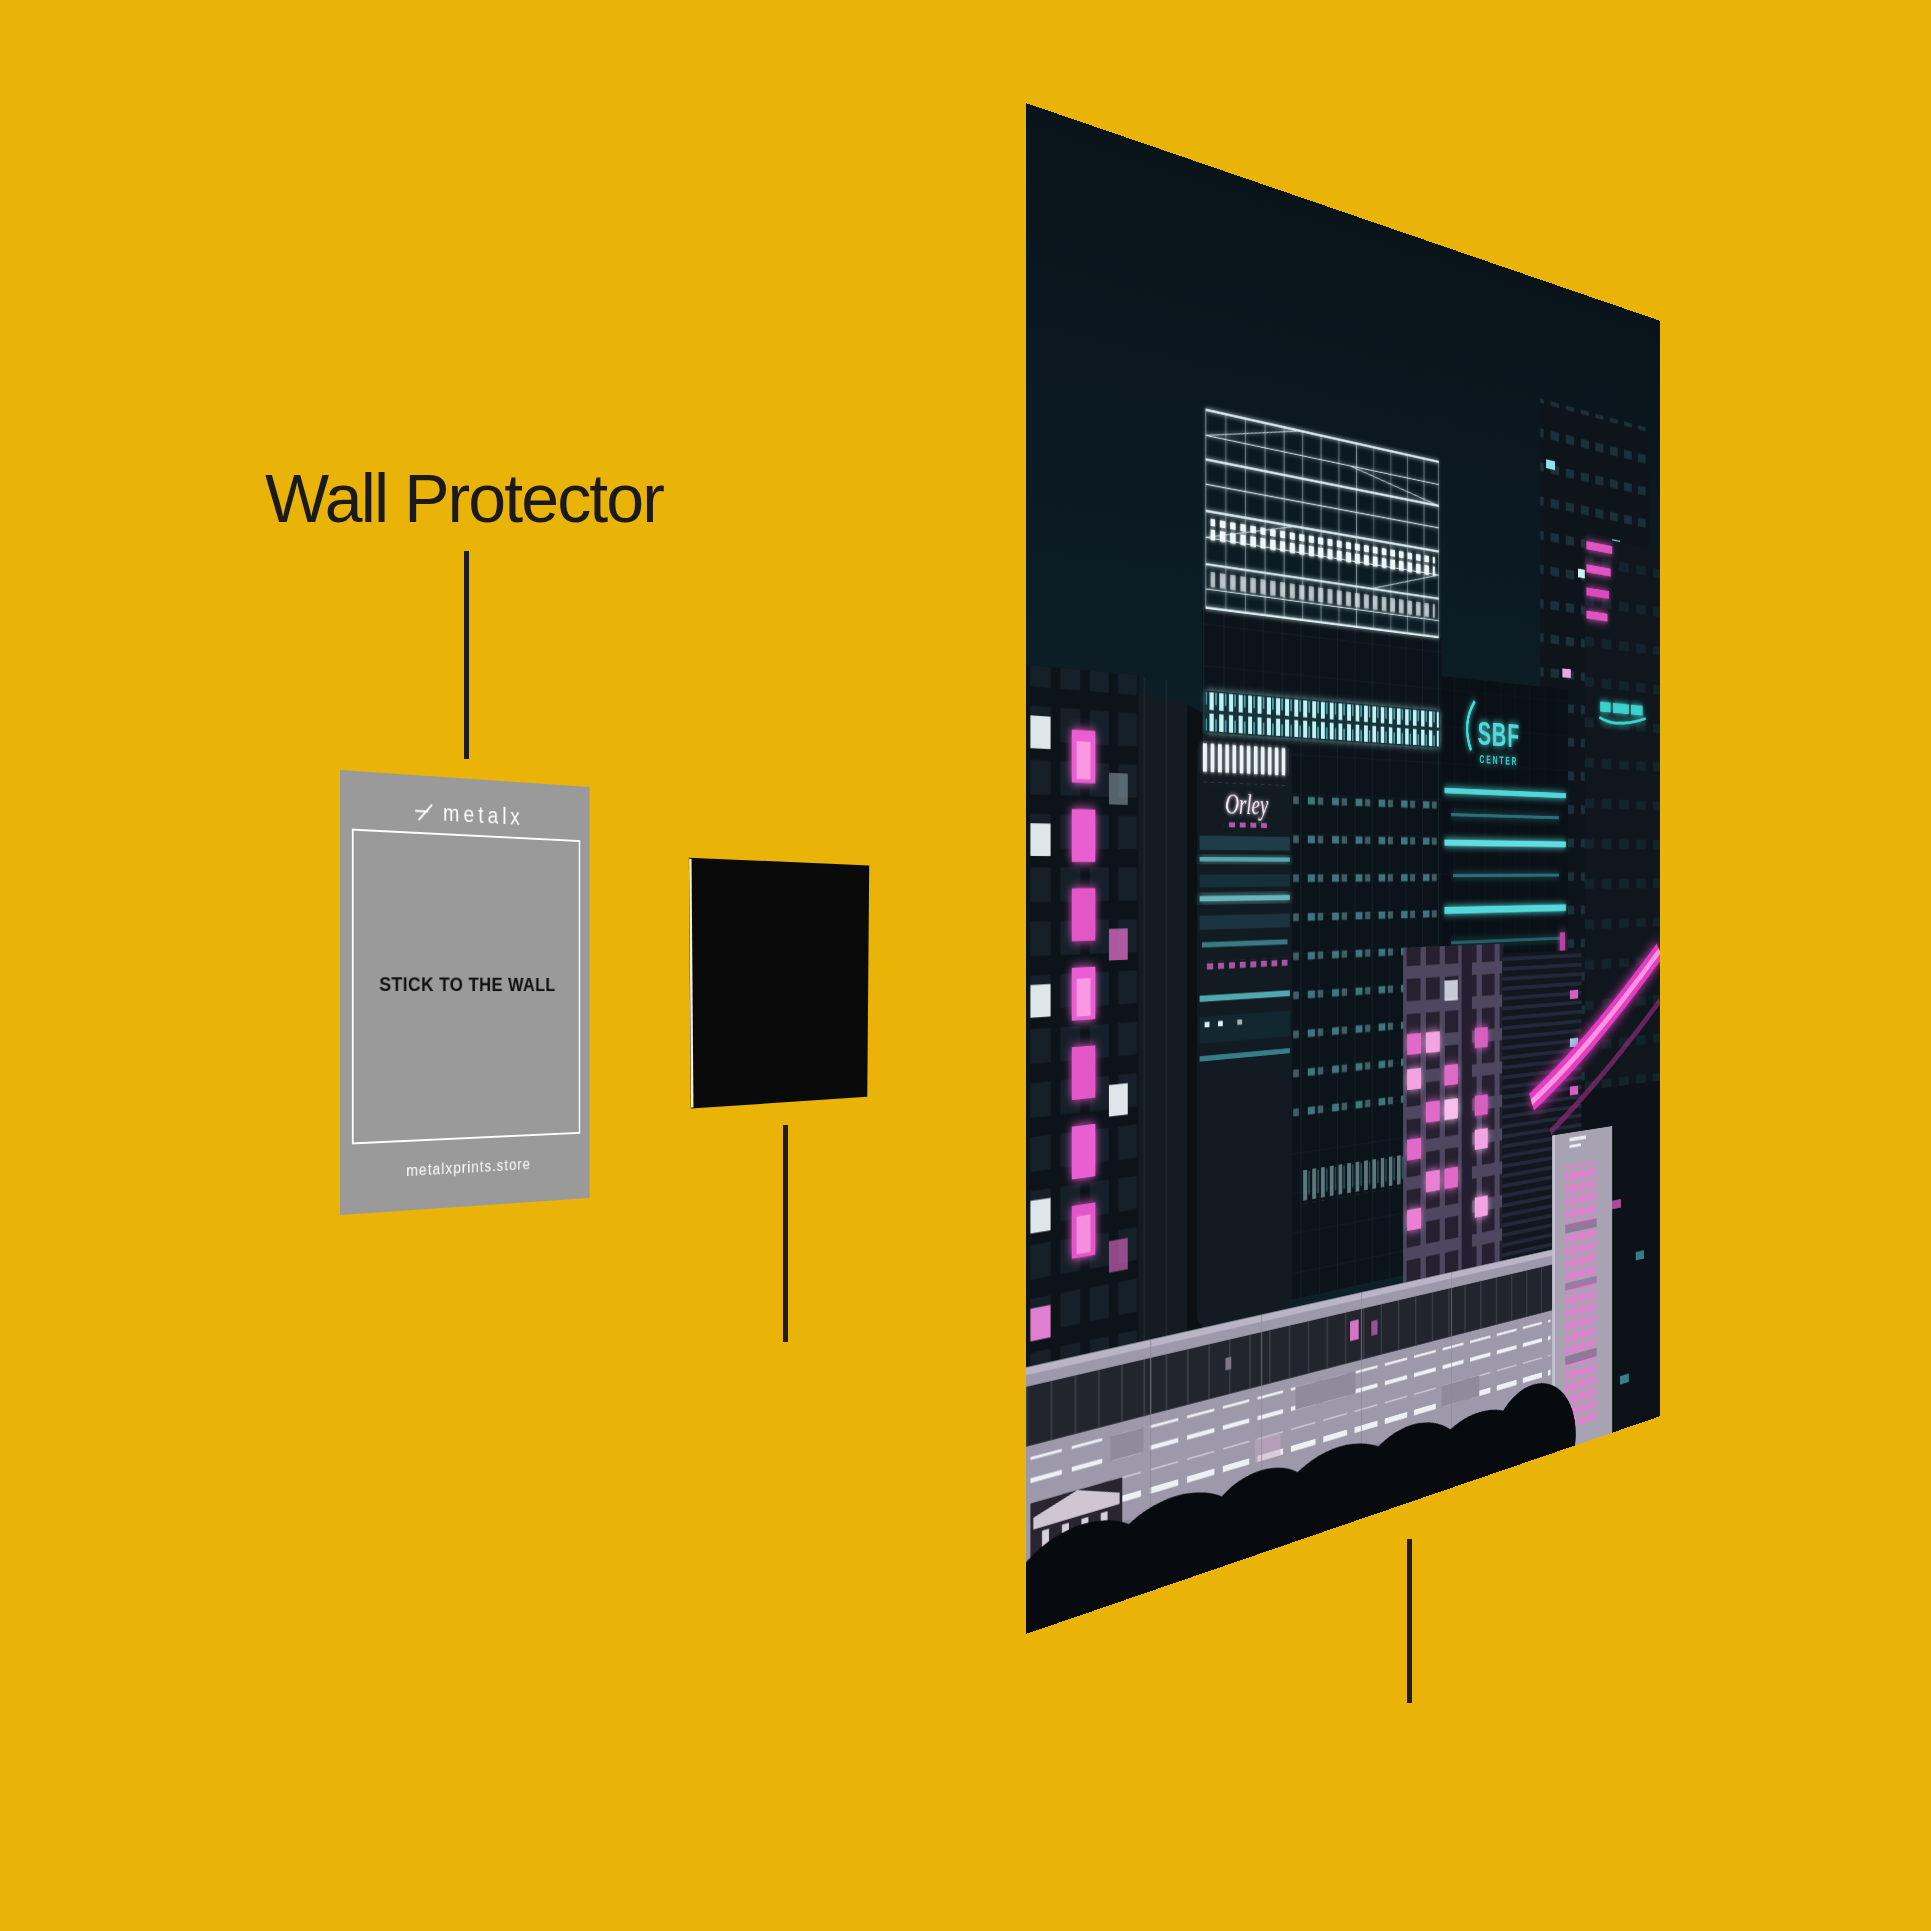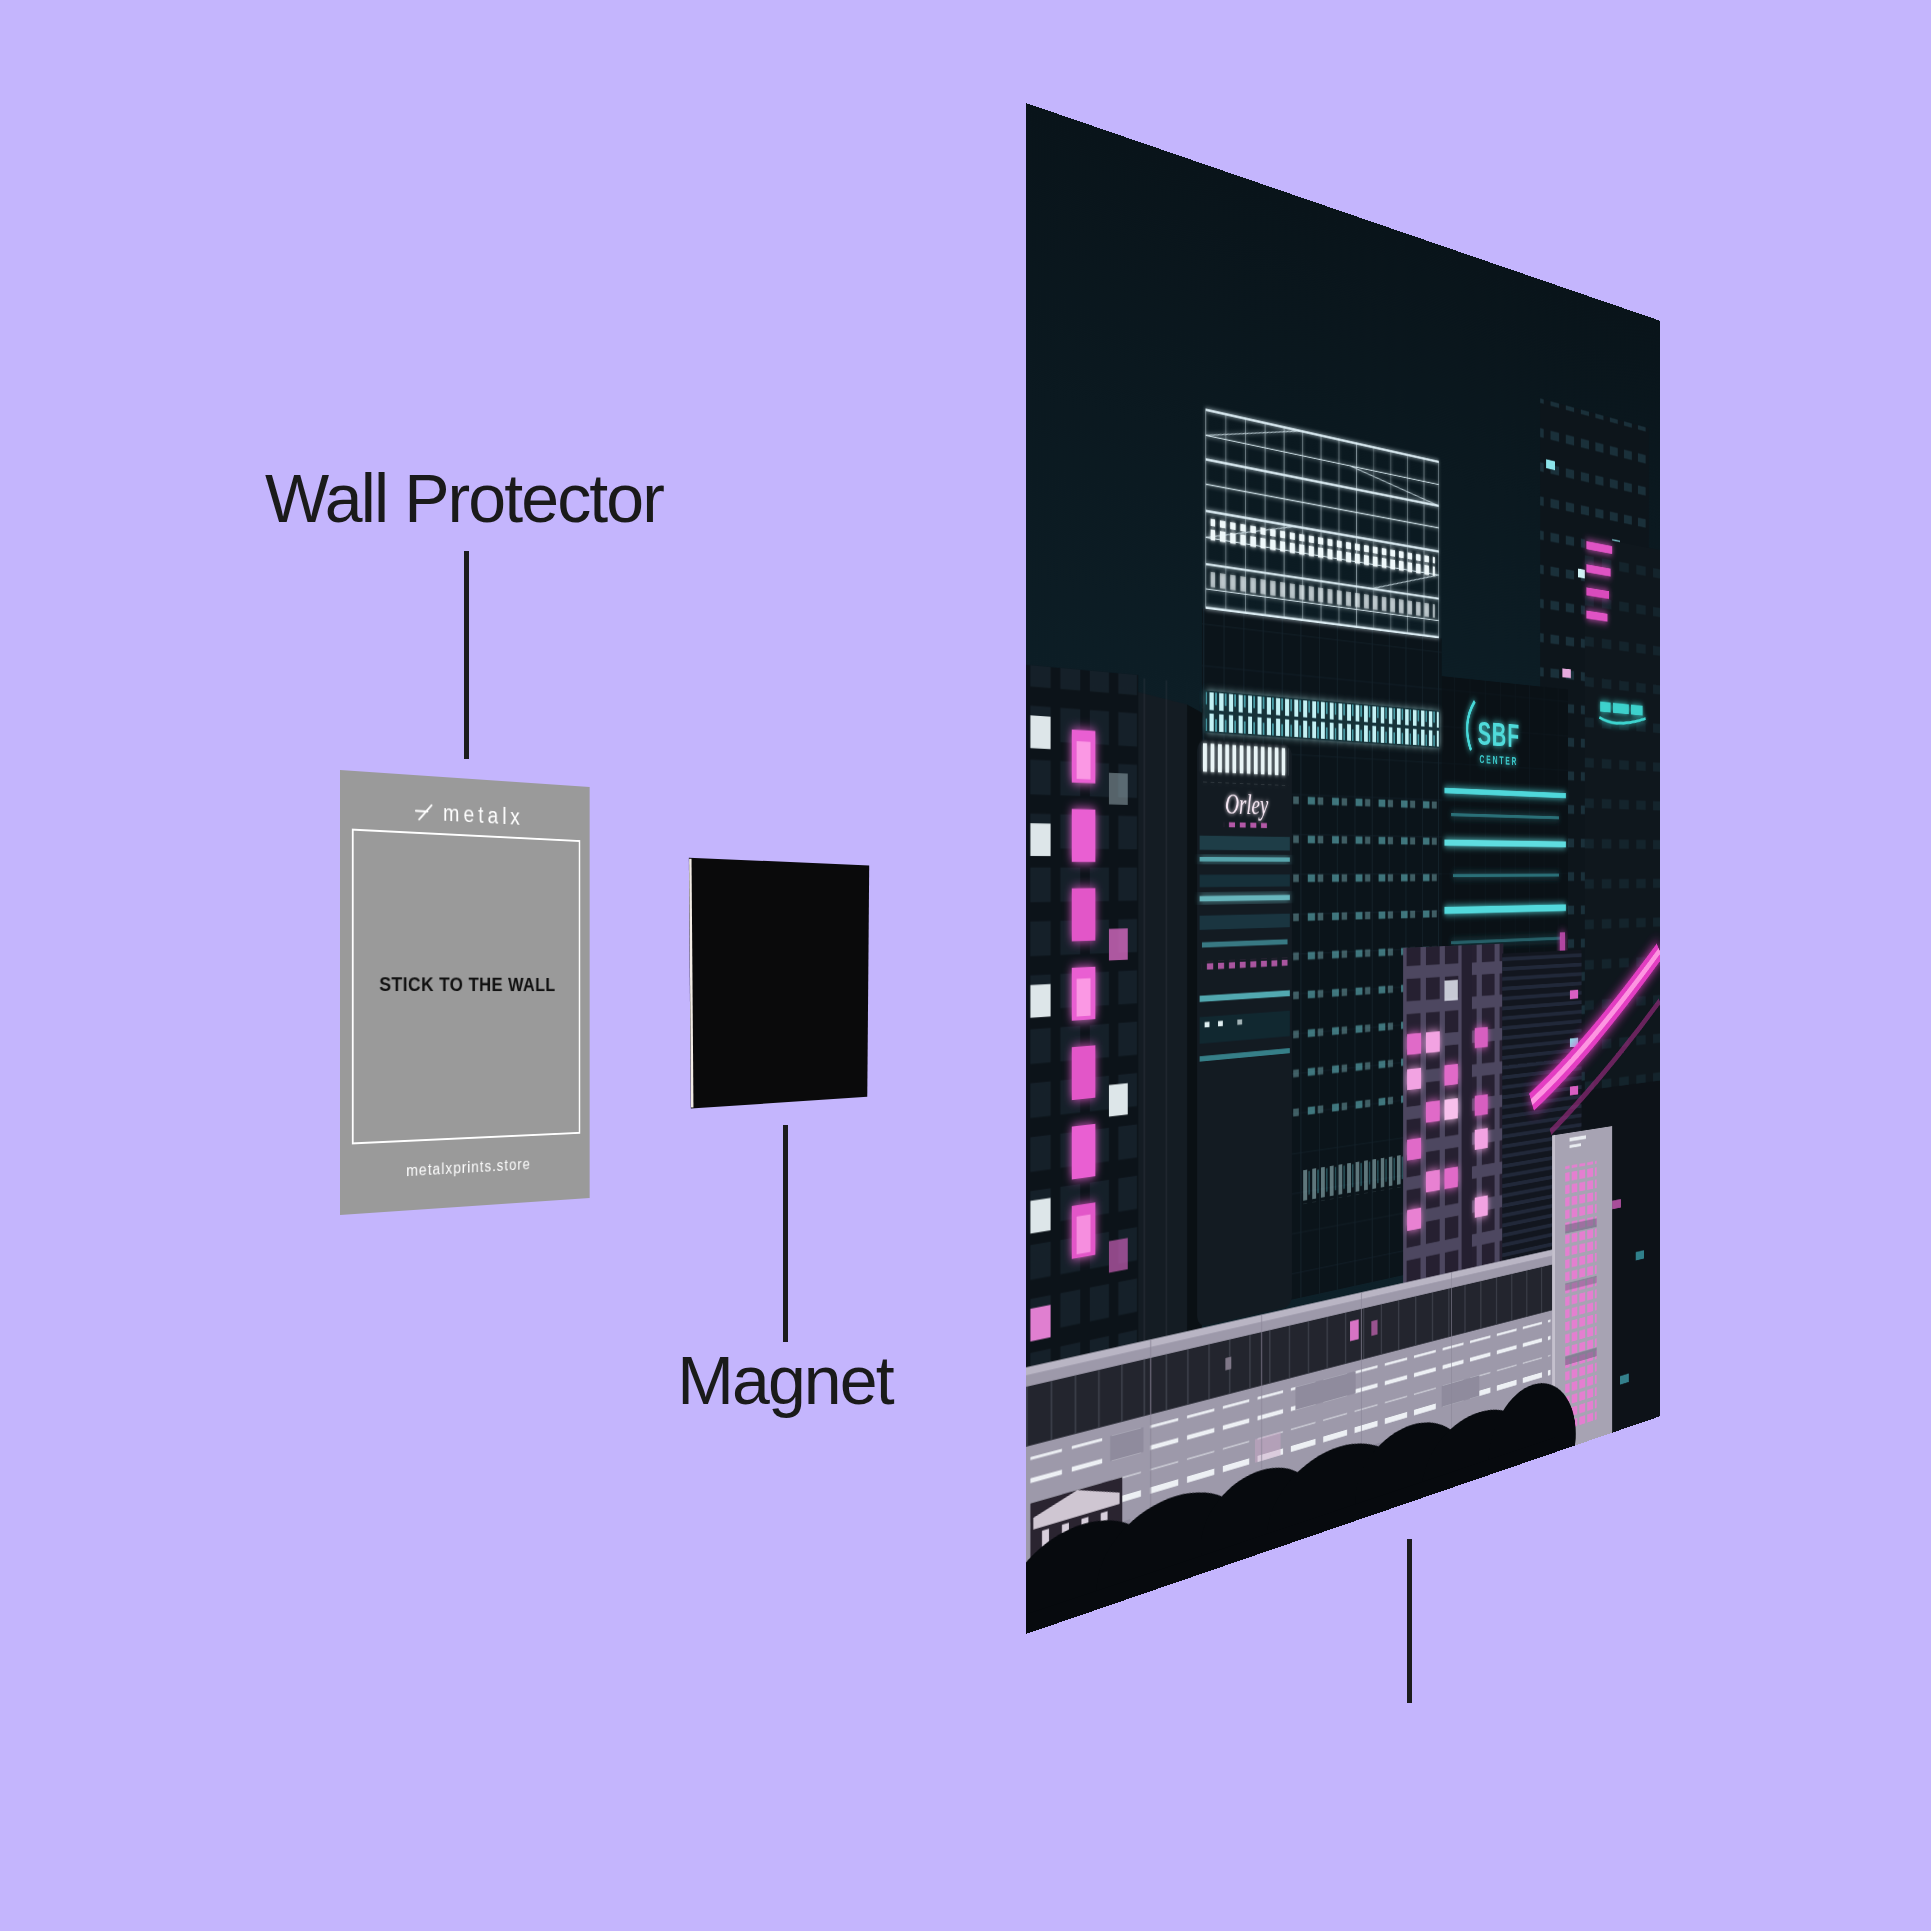--- a/index.html
+++ b/index.html
@@ -1,18 +1,18 @@
 <!DOCTYPE html>
 <html><head>
 <meta charset="utf-8">
 <style>
   html,body{margin:0;padding:0;}
   .stage{
     position:relative;width:1931px;height:1931px;overflow:hidden;
-    background:#c4b5fd;
+    background:#eab308;
     font-family:"Liberation Sans", sans-serif;
     color:#1a1a1a;
   }
   .lbl{
     position:absolute;transform:translateX(-50%);
     font-size:68px;font-weight:500;letter-spacing:-1.9px;
     line-height:73px;text-align:center;white-space:nowrap;color:#1a1a1a;
   }
   .connector{position:absolute;width:4.8px;background:#1c1c1c;}
   
@@ -56,21 +56,20 @@
   .orley-txt{font-family:"Liberation Serif",serif;font-style:italic;font-size:32px;fill:#f6e7f3;}
 </style>
 </head>
 <body>
 
 <div class="stage">
 
   <div class="lbl" style="left:464px;top:462px;">Wall Protector</div>
 
   <div class="lbl" style="left:785px;top:1344px;">
-    <div>Magnet</div>
   </div>
 
 
   <div class="connector" style="left:464px;top:551px;height:208px;"></div>
   <div class="connector" style="left:783px;top:1125px;height:217px;"></div>
   <div class="connector" style="left:1407px;top:1539px;height:164px;"></div>
 
   <div class="card">
     <div class="card-logo">
       <svg width="25" height="21" viewBox="0 0 26 22">

